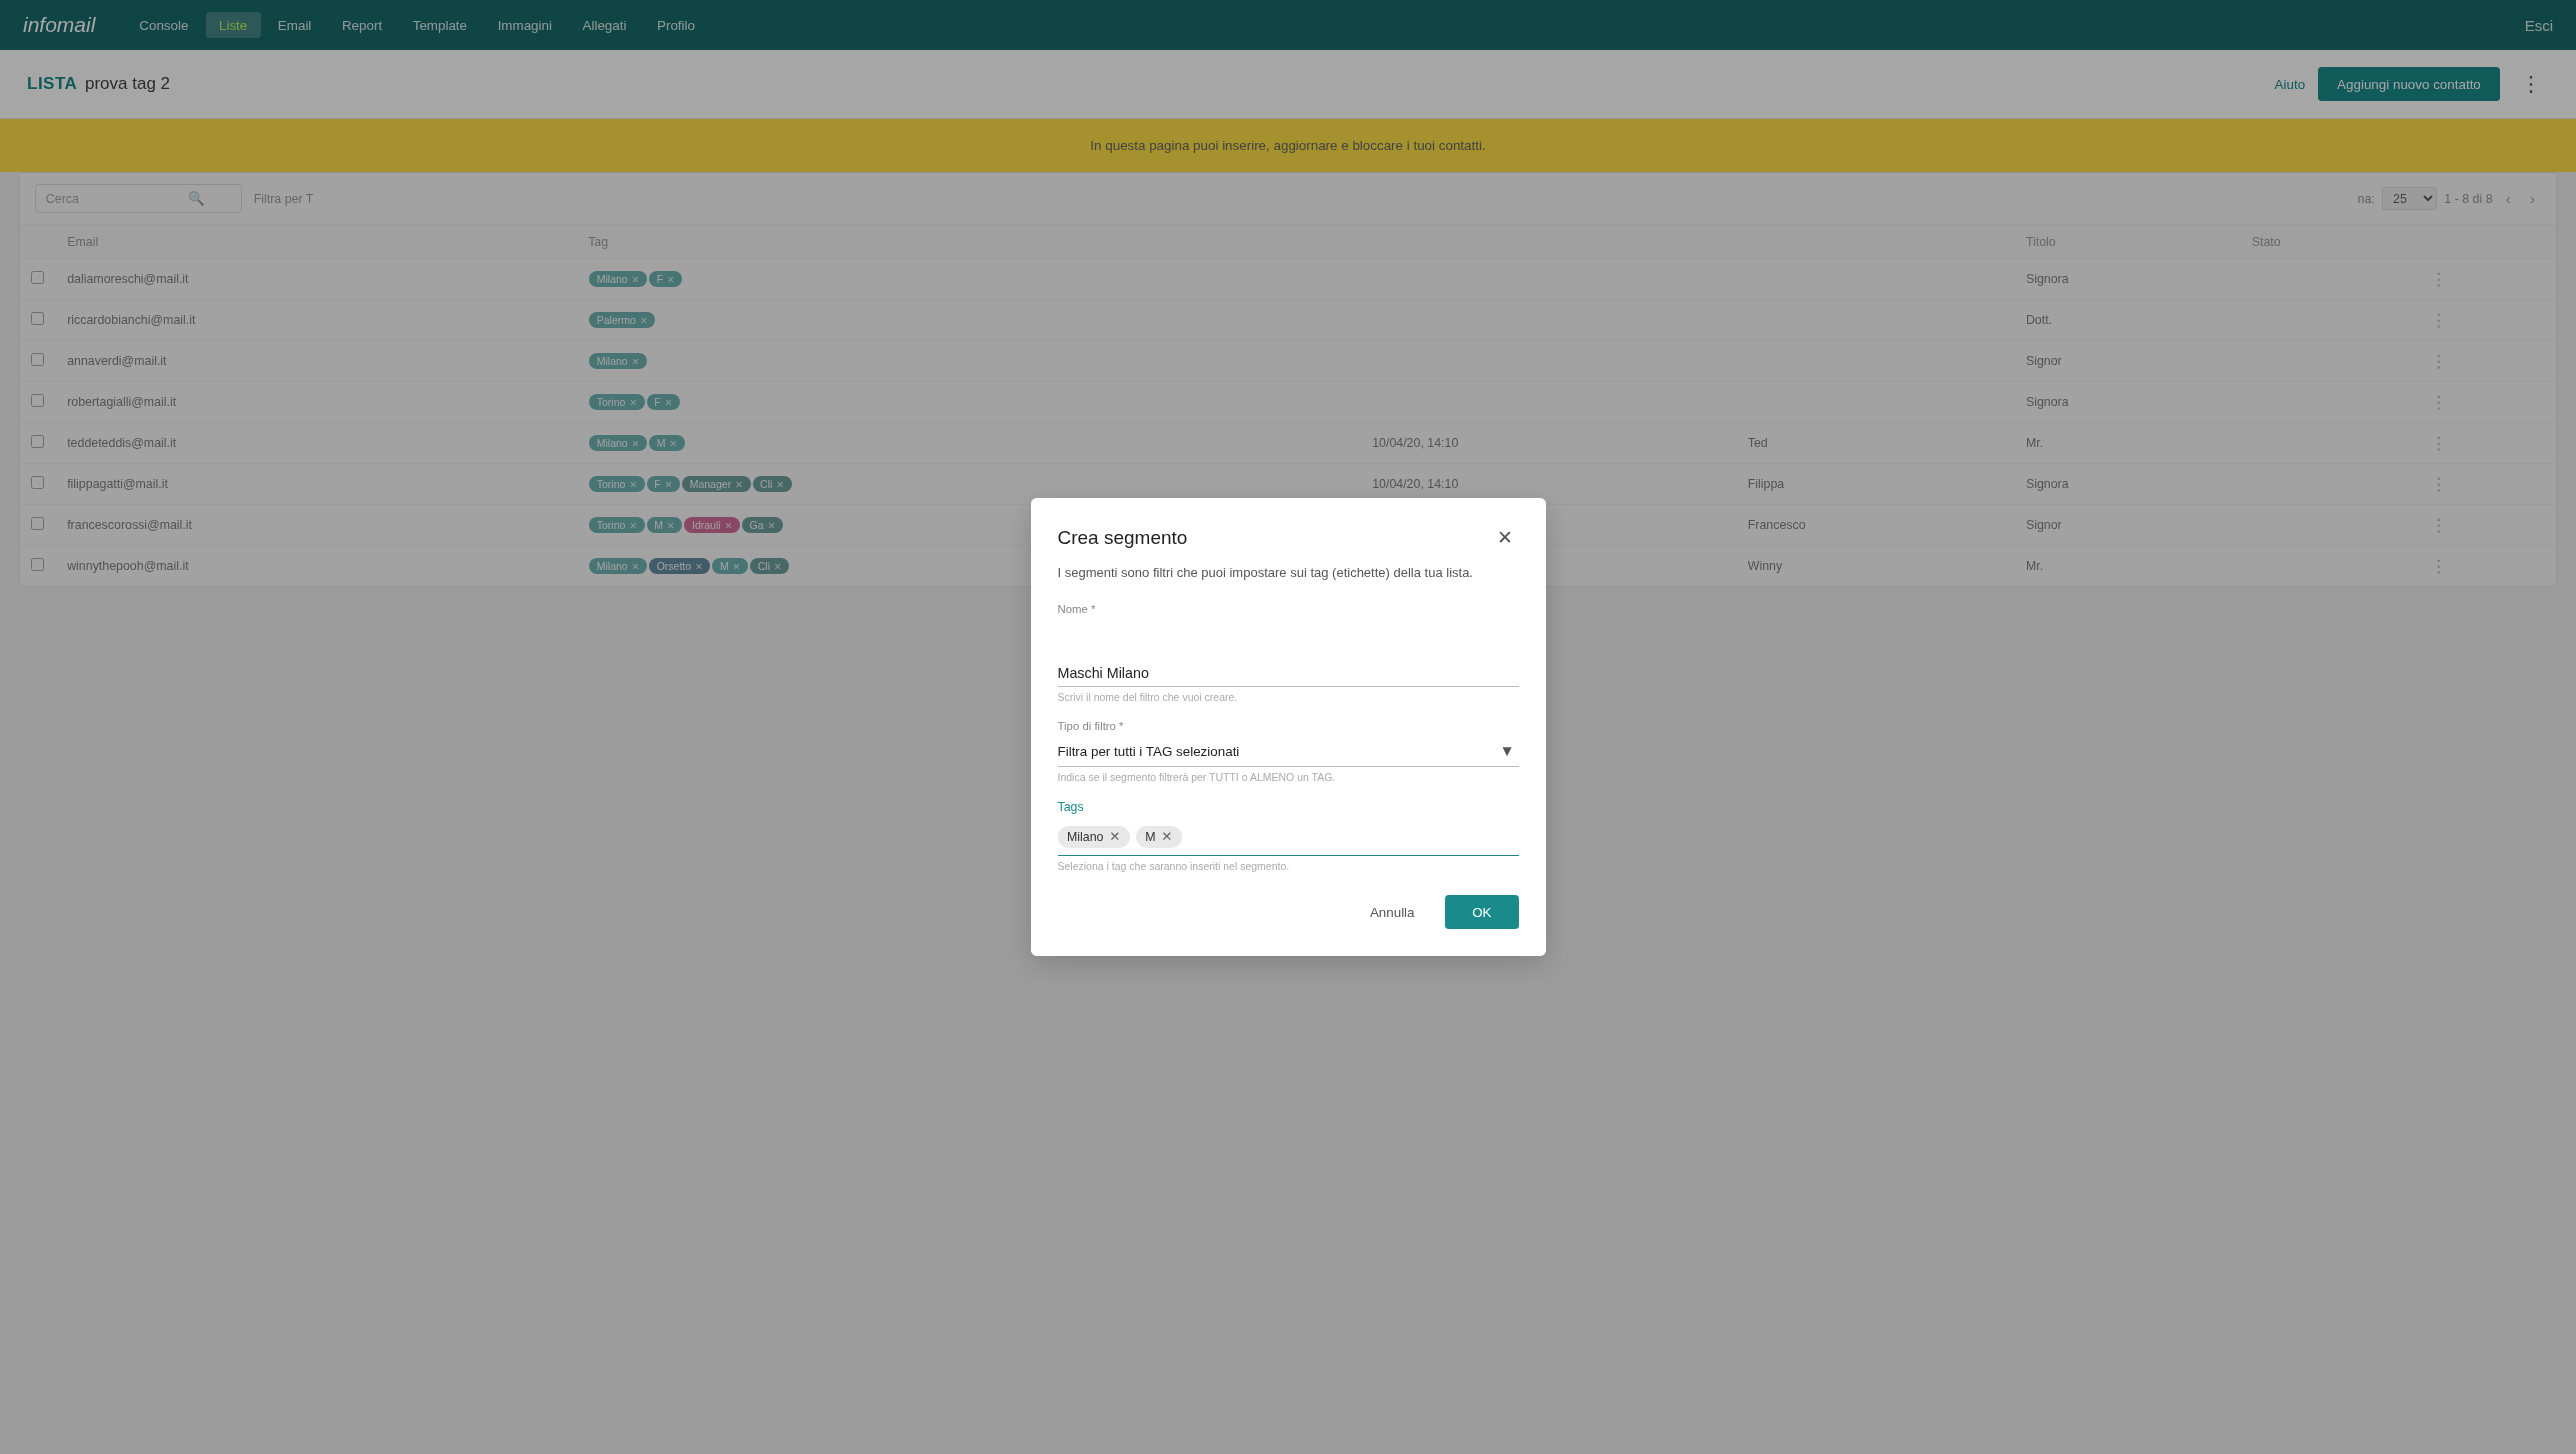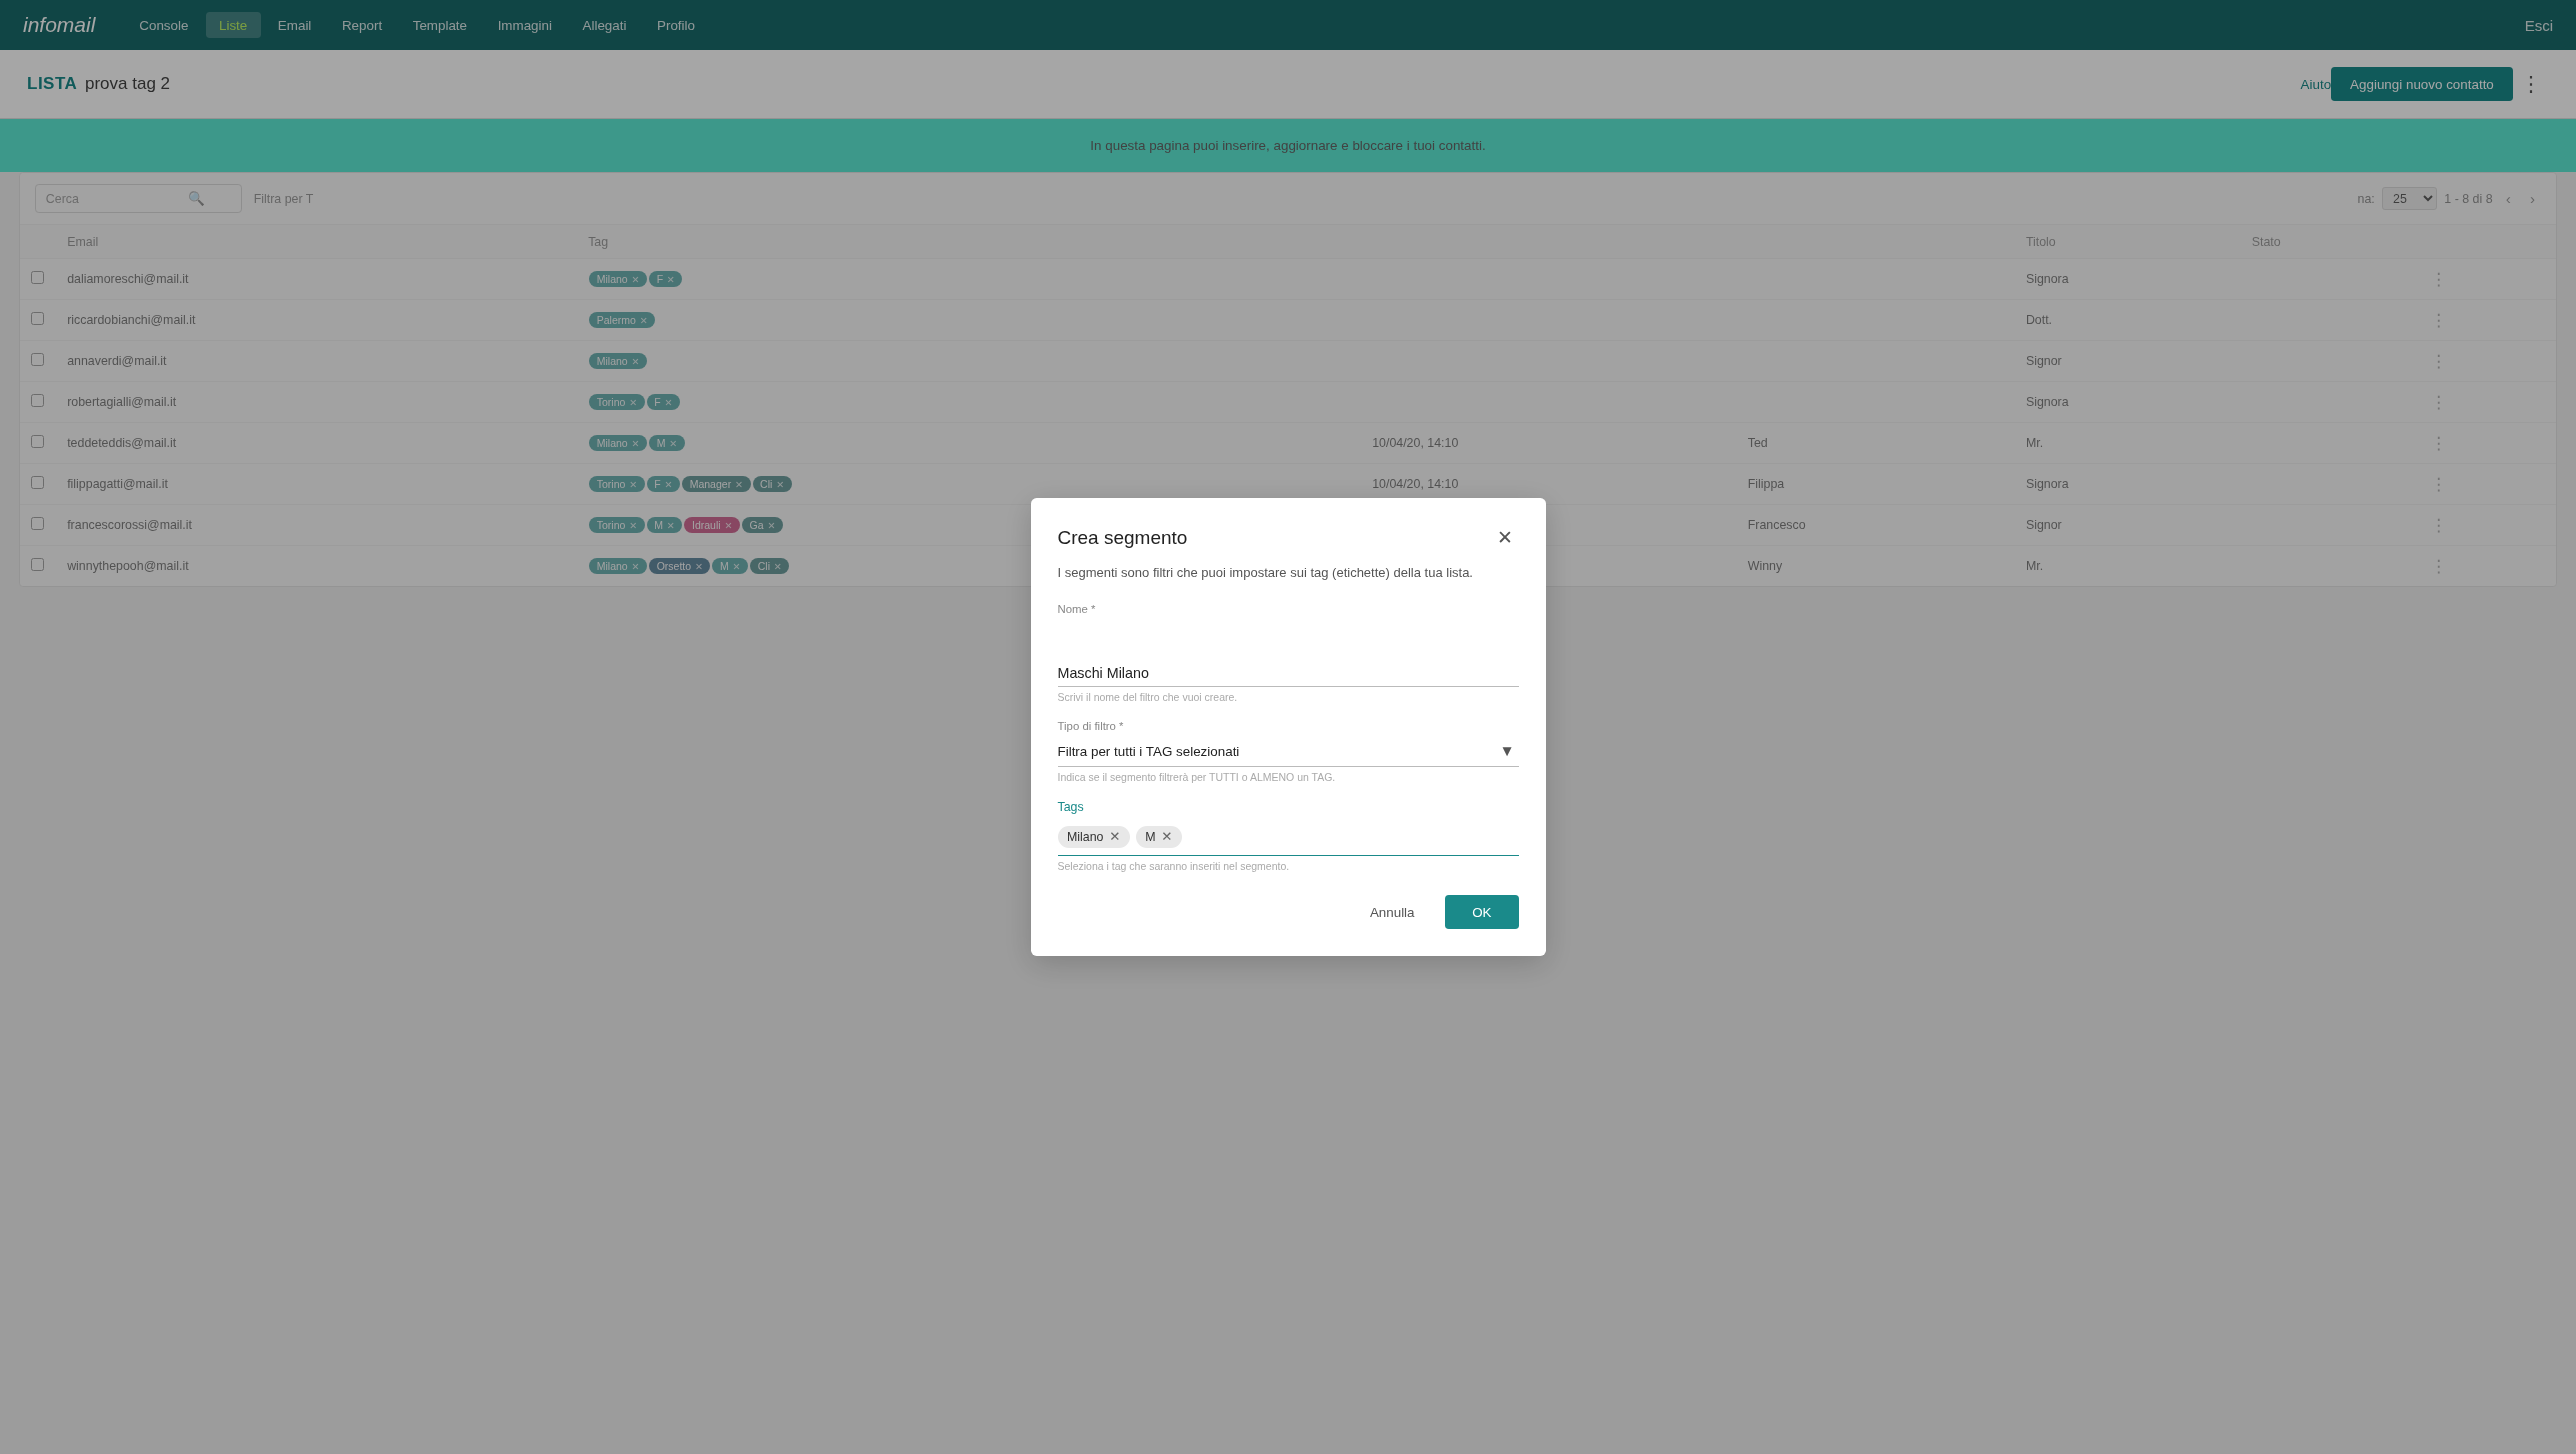--- a/index.html
+++ b/index.html
@@ -64,21 +64,21 @@
       font-weight: 700;
       font-size: 17px;
       letter-spacing: 0.5px;
     }
     .page-title-name {
       font-size: 17px;
       color: #444;
     }
     .page-header-actions {
       display: flex;
-      gap: 0;
+      gap: 13px;
     }
     .btn-help {
       color: #1a8a8a;
       background: none;
       border: none;
       font-size: 13.4px;
       cursor: pointer;
     }
     .btn-add {
       background: #1a8a8a;
@@ -98,21 +98,21 @@
       cursor: pointer;
       padding: 3.8px 7.6px;
     }
 
     
     .info-banner {
       text-align: center;
       padding: 19px;
       color: #666;
       font-size: 13.4px;
-      background: #5eead4;
+      background: #fde047;
     }
 
     
     .table-container {
       background: white;
       margin: 0 19px 19px 19px;
       border-radius: 3.8px;
       border: 1px solid #ddd;
       overflow: hidden;
       opacity: 0.6;

